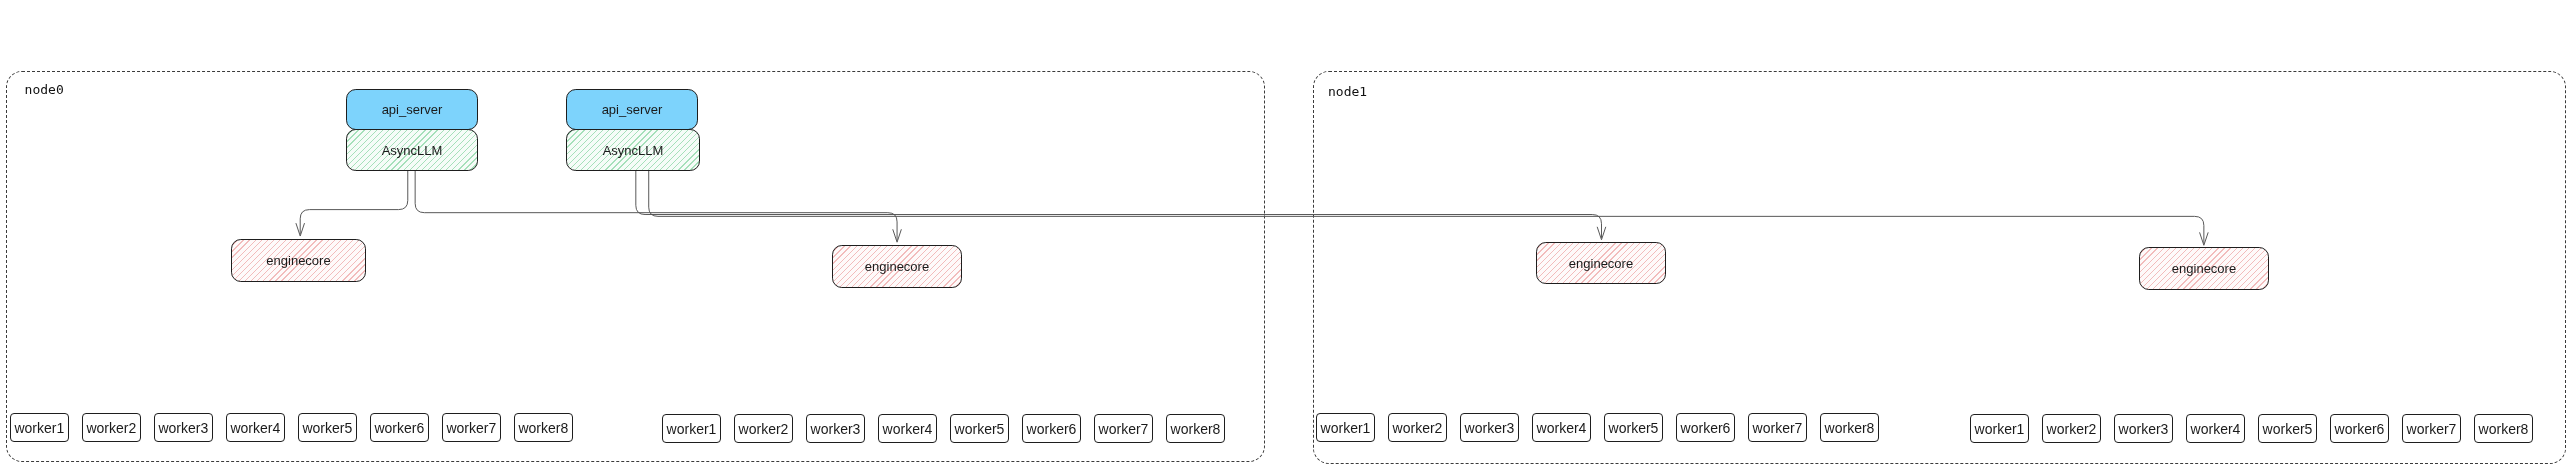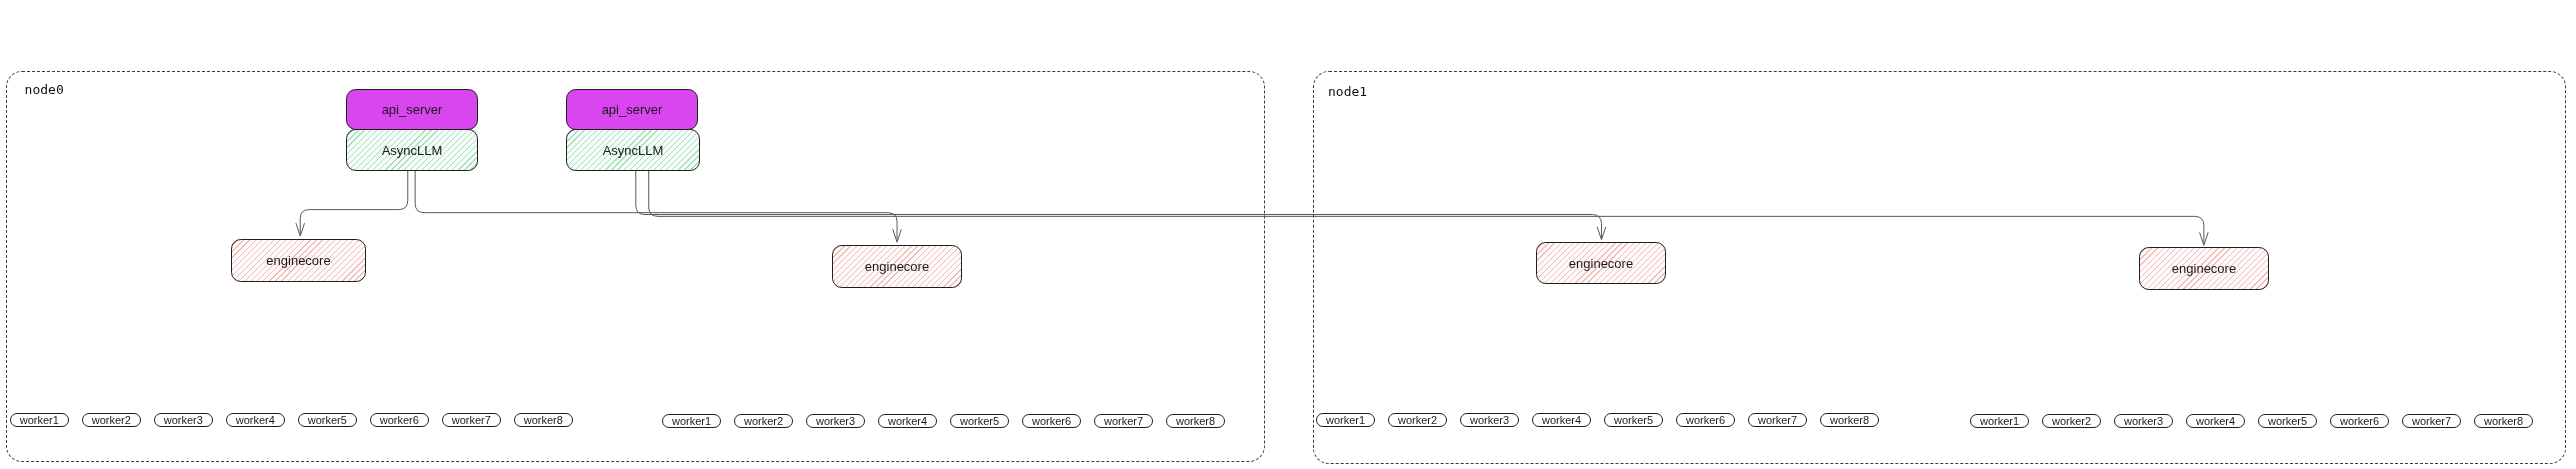--- a/index.html
+++ b/index.html
@@ -23,35 +23,35 @@
   }
   .node{
     position:absolute;border:1.2px dashed #3b3b3b;border-radius:16px;background:transparent;
   }
   .node-label{
     position:absolute;font-family:"DejaVu Sans Mono",monospace;font-size:13px;color:#111;text-align:right;
   }
   .box{
     position:absolute;border:1.2px solid var(--border);border-radius:9.8px;
     display:flex;align-items:center;justify-content:center;
-    font-size:13px;background:#d946ef;box-sizing:border-box;
+    font-size:13px;background:#7dd3fc;box-sizing:border-box;
   }
   .hatch-green{
     background:repeating-linear-gradient(135deg,var(--green-bg) 0px,var(--green-bg) 3.4px,var(--green-stripe) 3.4px,var(--green-stripe) 4.3px);
   }
   .hatch-pink{
     background:repeating-linear-gradient(135deg,var(--pink-bg) 0px,var(--pink-bg) 3.4px,var(--pink-stripe) 3.4px,var(--pink-stripe) 4.3px);
   }
   .worker-group{
     position:absolute;display:flex;gap:13px;
   }
   .worker{
-    width:59px;height:14px;border:1.2px solid var(--border);border-radius:9px;
+    width:59px;height:29px;border:1.2px solid var(--border);border-radius:4px;
     display:flex;align-items:center;justify-content:center;
-    font-size:11px;background:#ffffff;box-sizing:border-box;flex:0 0 auto;
+    font-size:14px;background:#ffffff;box-sizing:border-box;flex:0 0 auto;
   }
   svg.wires{position:absolute;left:0;top:0;width:2576px;height:469px;pointer-events:none;}
   svg.wires path{stroke:var(--line);stroke-width:1.6;fill:none;}
 </style>
 </head>
 <body>
 
 <div id="canvas">
 
 

